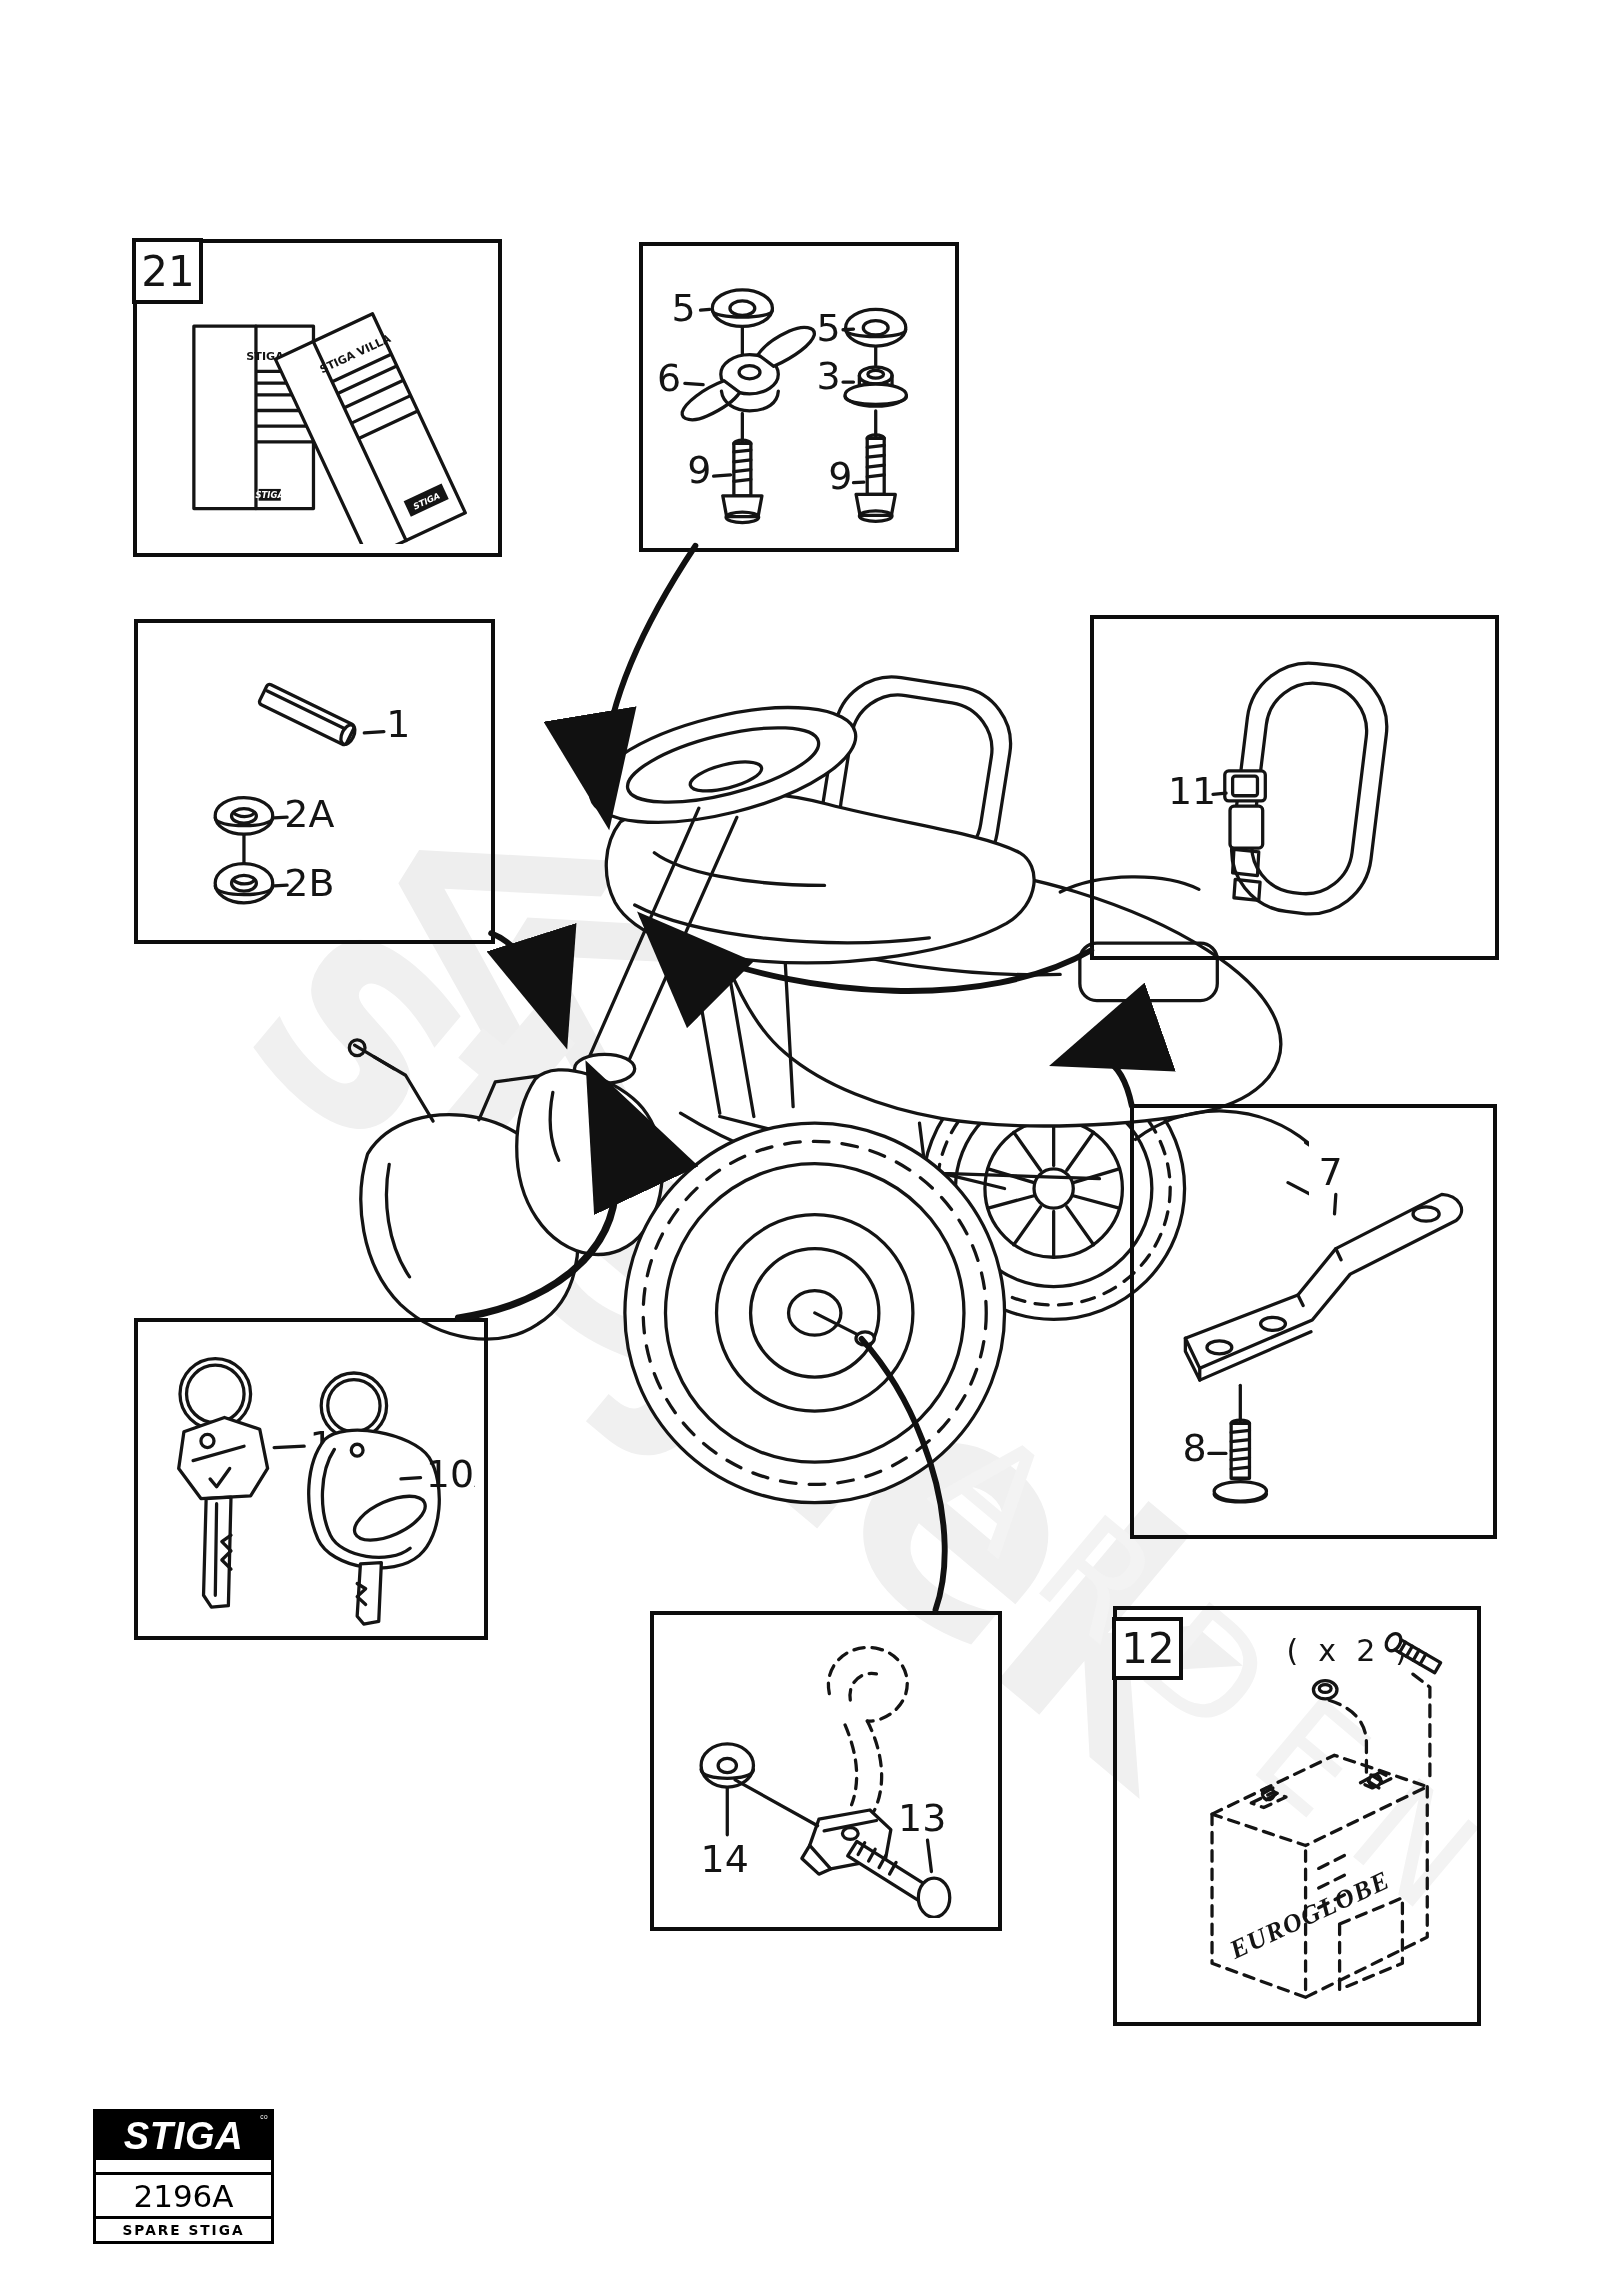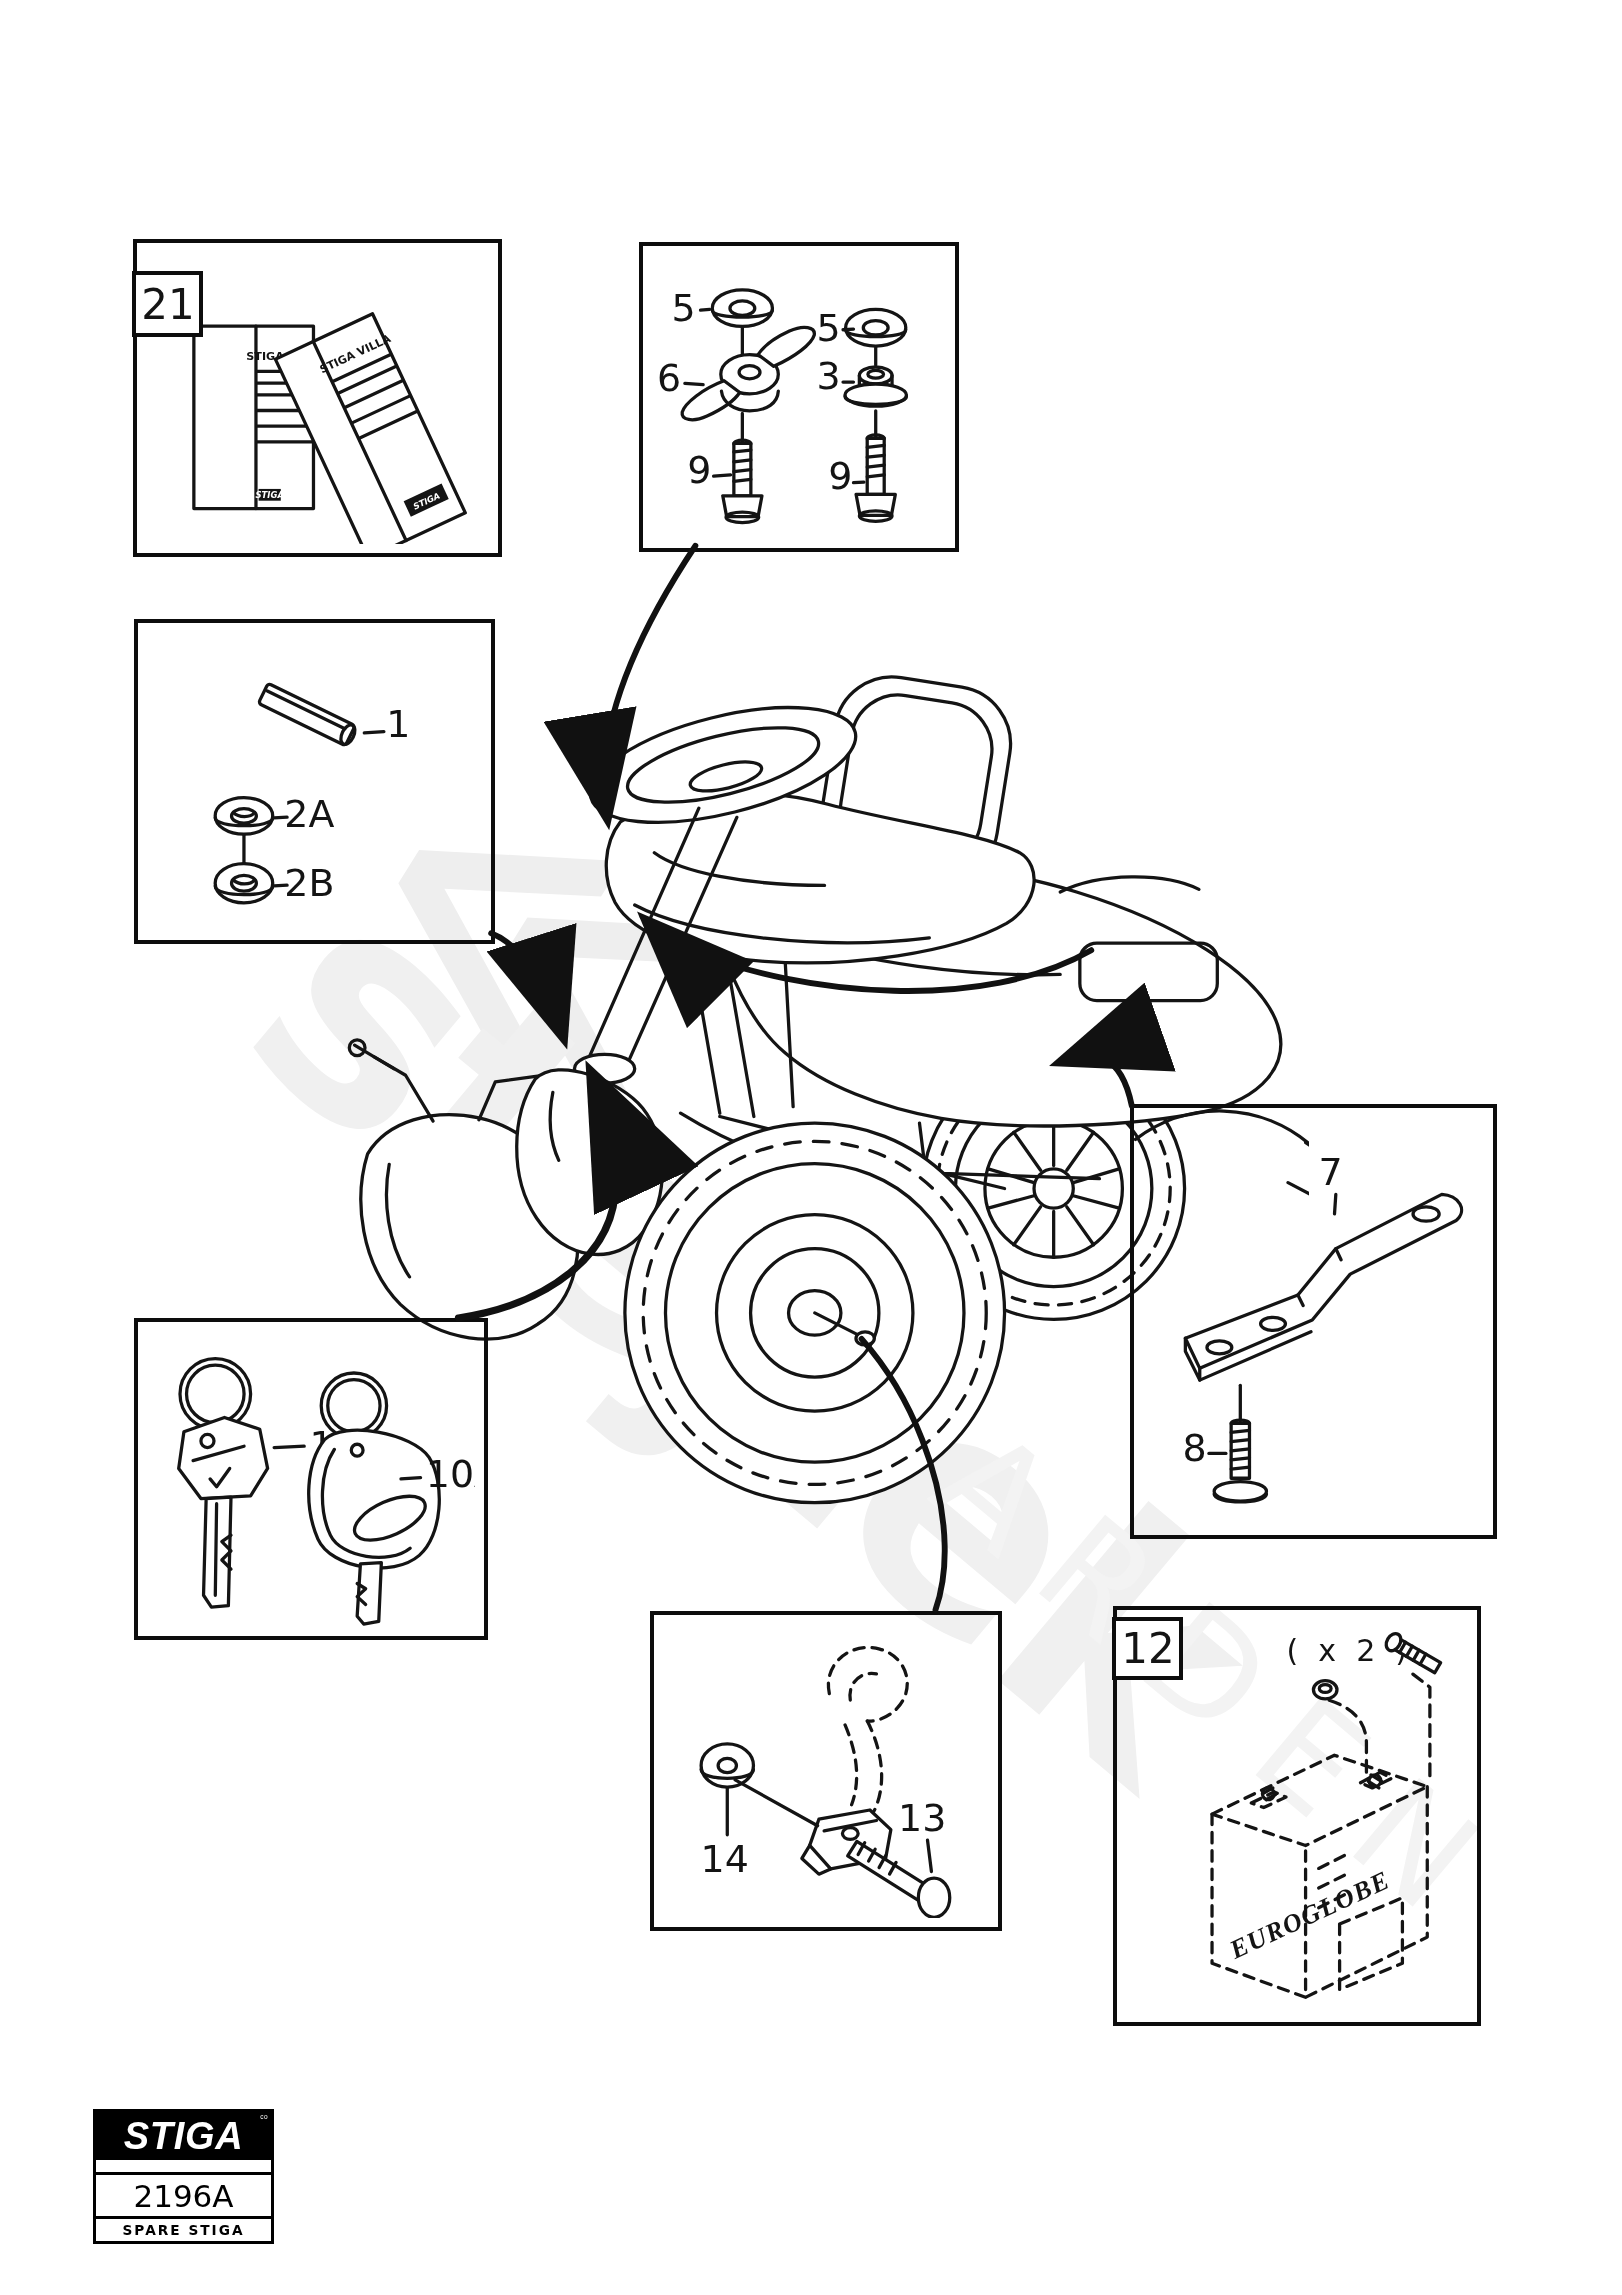--- a/index.html
+++ b/index.html
@@ -152,21 +152,21 @@
       <circle class="wfill" cx="745" cy="1005" r="228"></circle>
       <circle class="stroke" cx="745" cy="1005" r="150"></circle>
       <circle class="stroke" cx="745" cy="1005" r="98"></circle>
       <ellipse class="wfill" cx="745" cy="1005" rx="40" ry="34"></ellipse>
       <path class="stroke" d="M745,1005 L818,1042"></path>
       <ellipse class="wfill" cx="822" cy="1044" rx="14" ry="10"></ellipse>
     </g>
   </svg>
 
   <div class="pbox" style="left:133px;top:239px;width:361px;height:310px;">
-    <div class="tag" style="width:63px;height:58px;margin-top:33px;">21</div>
+    <div class="tag" style="width:63px;height:58px;">21</div>
     <svg width="351" height="301" viewBox="0 0 537 460">
       <g>
         <rect class="wfill" x="87" y="127" width="183" height="279"></rect>
         <path class="stroke" d="M182,127 L182,406" stroke-width="4"></path>
         <text class="doc-title" x="226" y="178" text-anchor="middle">STIGA VILLA</text>
         <g class="stroke" stroke-width="3">
           <path d="M184,196 L268,196"></path>
             <path d="M184,214 L268,214"></path>
             <path d="M184,232 L268,232"></path>
           <path d="M184,256 L268,256"></path>
@@ -286,20 +286,37 @@
         <ellipse class="wfill" cx="162" cy="398" rx="44" ry="30"></ellipse>
         <path class="stroke" d="M118,402 C118,420 206,420 206,402"></path>
         <ellipse class="stroke" cx="162" cy="398" rx="19" ry="12"></ellipse>
         <path class="stroke" d="M146,393 C154,401 172,401 178,393"></path>
       </g>
       <text class="lbl" x="262" y="418" text-anchor="middle">2B</text>
       <path class="stroke" d="M208,402 L228,401"></path>
     </svg>
   </div>
 
+  <div class="pbox" style="left:1090px;top:615px;width:401px;height:337px;">
+    <svg width="391" height="328" viewBox="0 0 598 501">
+      <g>
+        <g transform="rotate(7 330 260)">
+          <rect class="wfill" x="222" y="68" width="214" height="382" rx="95"></rect>
+          <rect class="stroke" x="252" y="98" width="154" height="322" rx="72"></rect>
+        </g>
+        <rect class="wfill" x="200" y="232" width="62" height="46" rx="6"></rect>
+        <rect class="stroke" x="212" y="240" width="38" height="30" rx="4"></rect>
+        <rect class="wfill" x="208" y="286" width="50" height="64" rx="6"></rect>
+        <path class="stroke" d="M214,352 L252,356 L250,392 L212,388 Z"></path>
+        <path class="stroke" d="M216,398 L254,402 L252,430 L214,426 Z"></path>
+      </g>
+      <text class="lbl" x="150" y="282" text-anchor="middle">11</text>
+      <path class="stroke" d="M182,268 L202,266"></path>
+    </svg>
+  </div>
 
   <div class="pbox" style="left:1130px;top:1104px;width:359px;height:427px;">
     <svg width="350" height="418" viewBox="0 0 534 639">
       <g>
         <path class="wfill" d="M78,352 L250,286 L308,215 L470,132 A32,24 0 0 1 492,172
                  L330,254 L272,324 L100,398 Z"></path>
         <path class="stroke" d="M78,352 L78,372 L100,416 L100,398"></path>
         <path class="stroke" d="M100,416 L270,342"></path>
         <path class="stroke" d="M250,286 L258,302 M308,215 L316,232"></path>
         <ellipse class="stroke" cx="130" cy="366" rx="19" ry="10"></ellipse>

